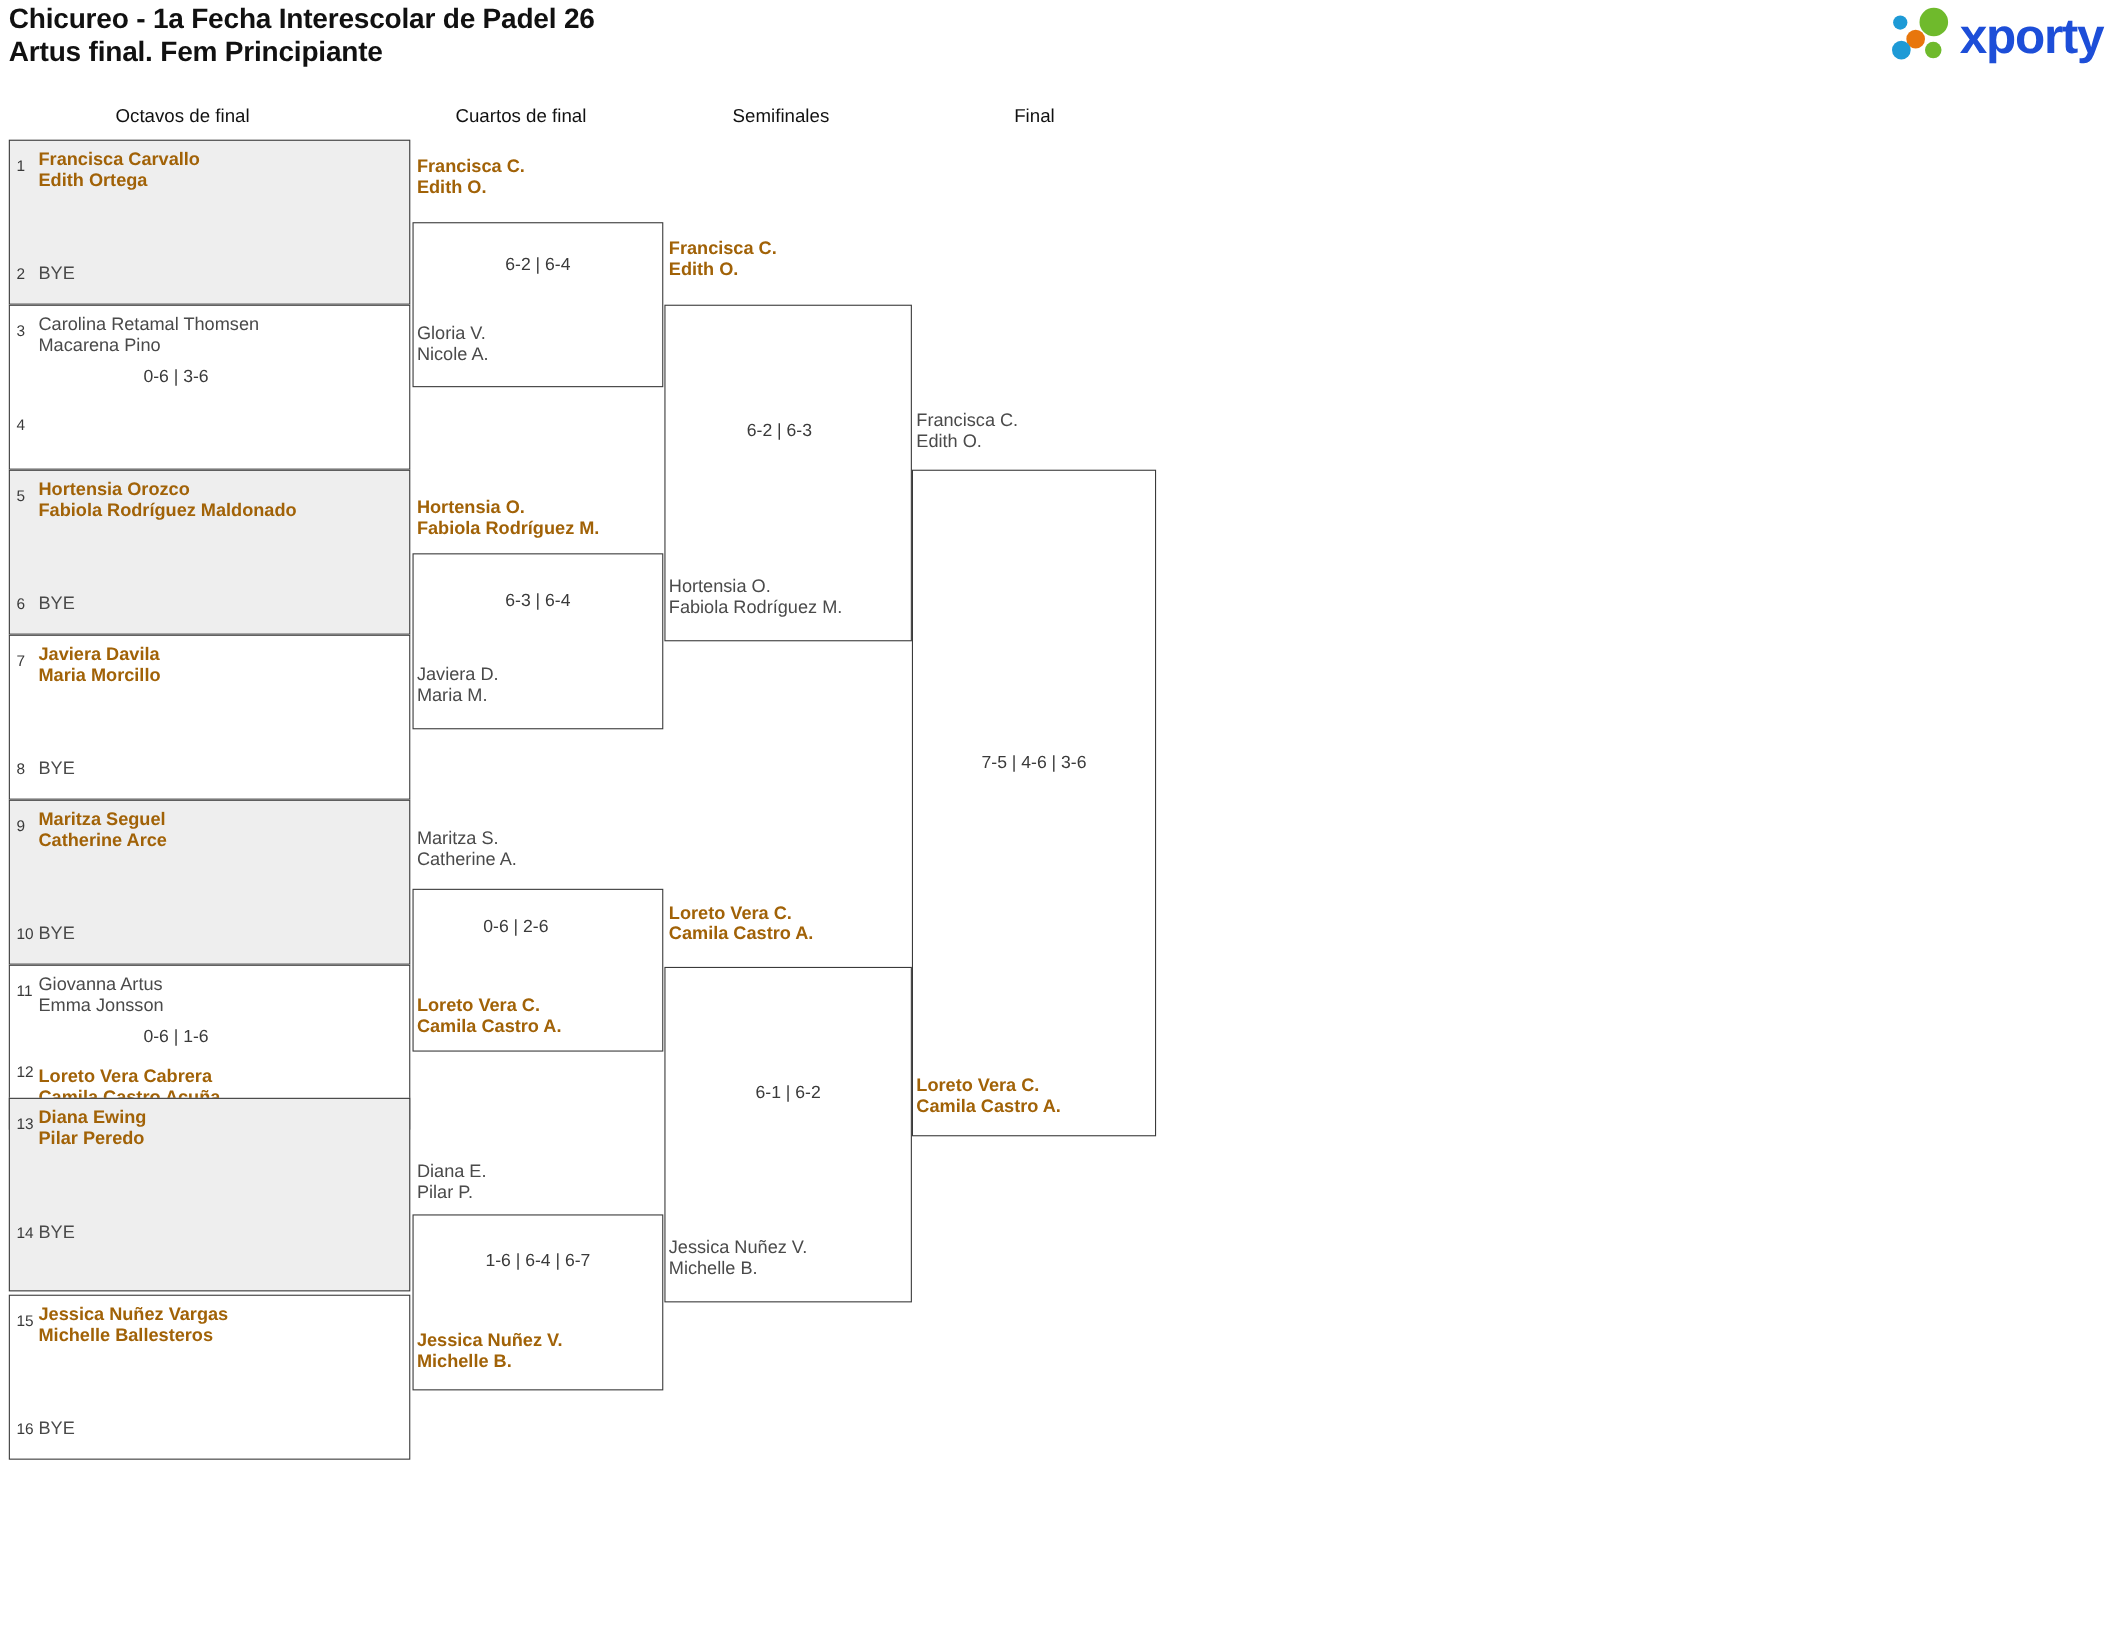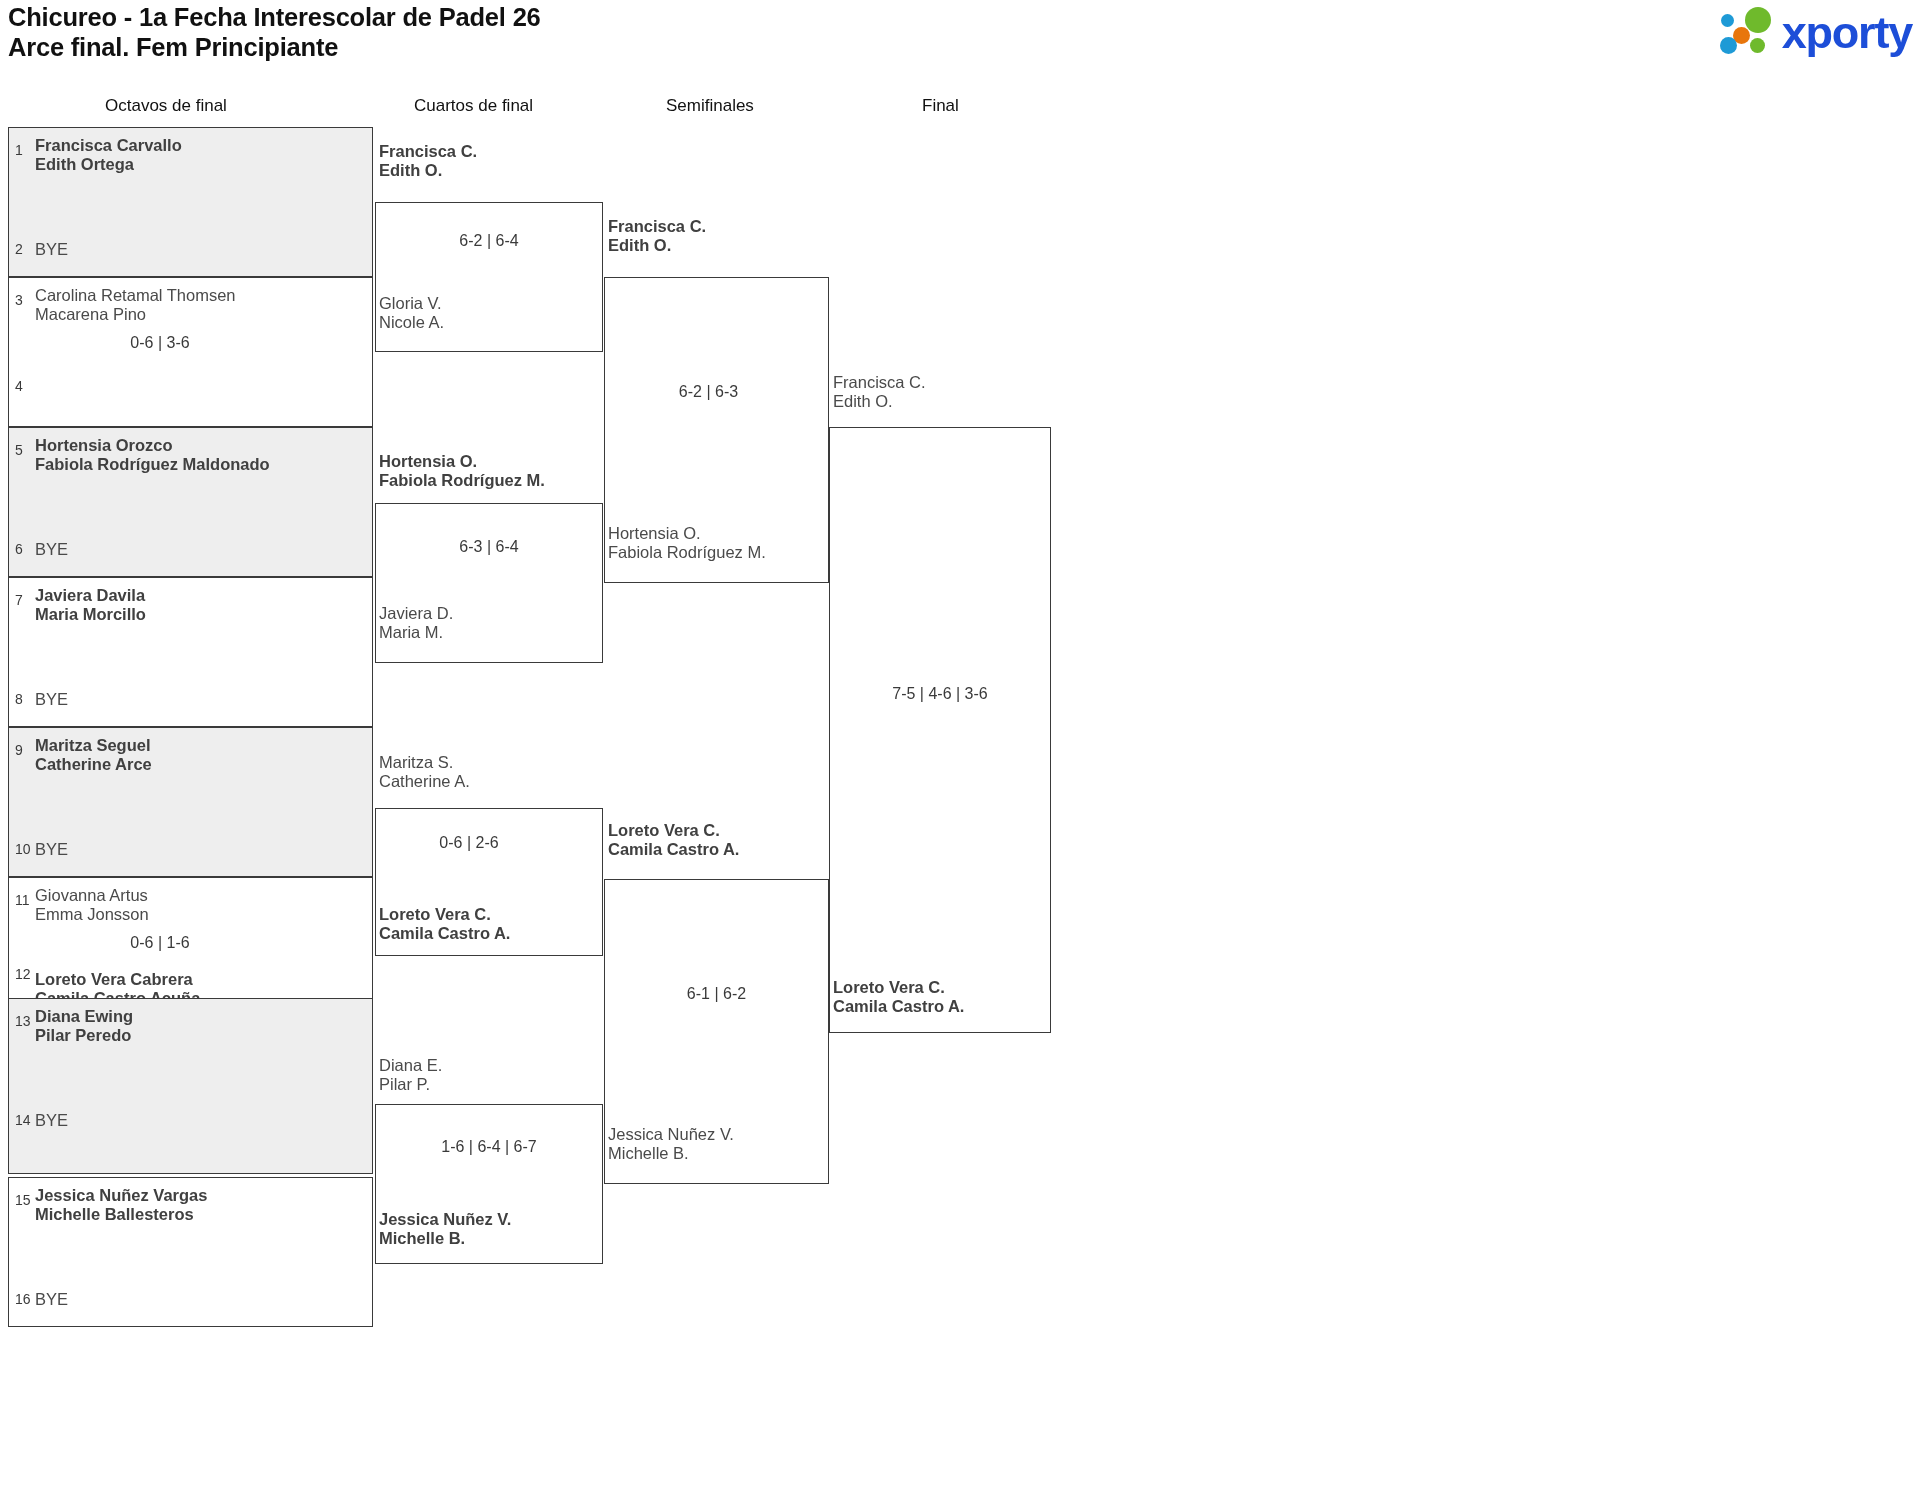--- a/index.html
+++ b/index.html
@@ -92,21 +92,21 @@
     text-align: left;
   }
   .r1-team {
     position: absolute;
     left: 26px;
     right: 6px;
     font-size: 16.5px;
     line-height: 19px;
   }
   .r1-team .ln { white-space: nowrap; }
-  .winner { font-weight: 700; color: #404040; }
+  .winner { font-weight: 700; color: #a16207; }
   .loser  { font-weight: 400; color: #4a4a4a; }
   .bye    { font-weight: 400; color: #4a4a4a; font-size: 16.5px; }
 
   .r1-score {
     position: absolute;
     left: 26px;
     width: 250px;
     text-align: center;
     font-size: 16px;
     color: #3a3a3a;
@@ -132,21 +132,21 @@
     white-space: nowrap;
     text-align: center;
   }
 </style>
 </head>
 <body>
 
 <div id="header">
   <div id="title-block">
     <div>Chicureo - 1a Fecha Interescolar de Padel 26</div>
-    <div>Arce final. Fem Principiante</div>
+    <div>Artus final. Fem Principiante</div>
   </div>
 
   <div id="logo">
     <div id="logo-dots">
       <span class="dot dot-blue-top"></span>
       <span class="dot dot-orange"></span>
       <span class="dot dot-blue-bot"></span>
       <span class="dot dot-green-big"></span>
       <span class="dot dot-green-sm"></span>
     </div>

